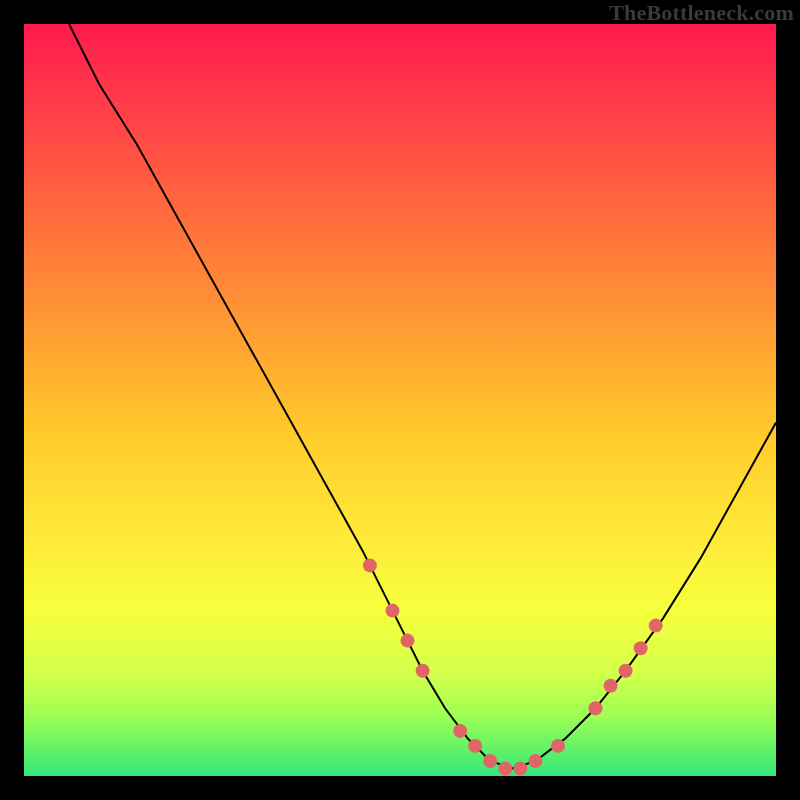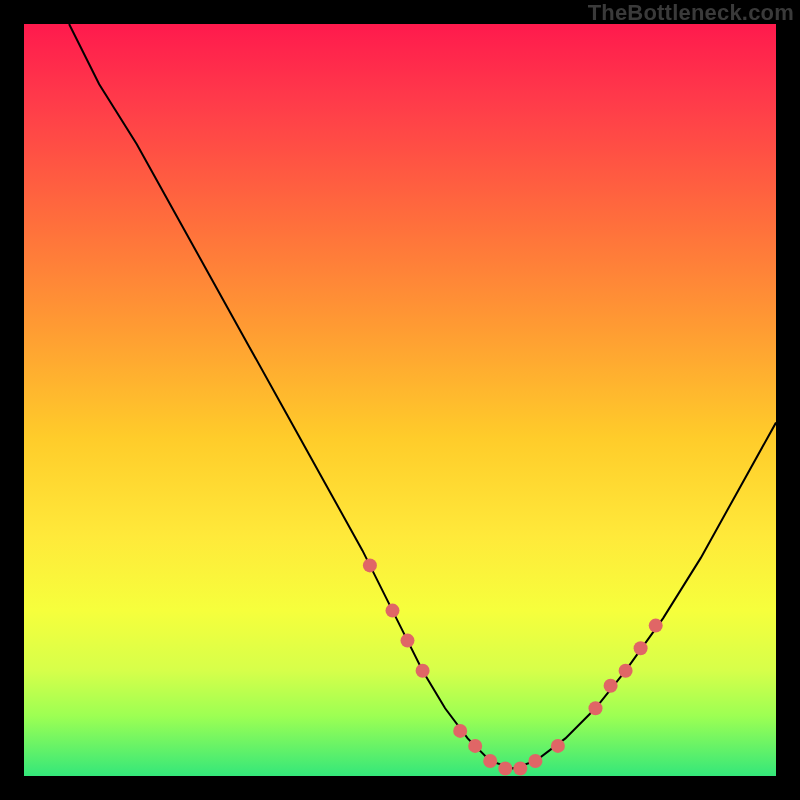--- a/index.html
+++ b/index.html
@@ -41,20 +41,21 @@
   }
   .watermark {
     position: absolute;
     top: 0px;
     right: 6px;
     color: #3a3a3a;
     font-size: 22px;
     font-weight: 600;
     letter-spacing: 0.2px;
     user-select: none;
+    font-family: Liberation Serif, serif;
   }
   svg.curve {
     position: absolute;
     left: 0;
     top: 0;
     width: 100%;
     height: 100%;
   }
 </style>
 </head>

